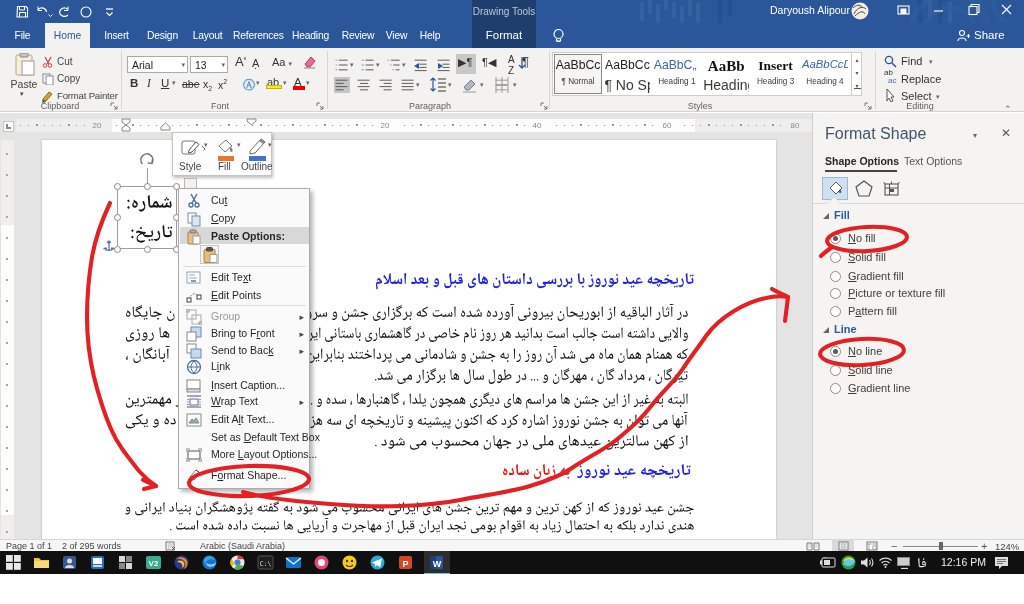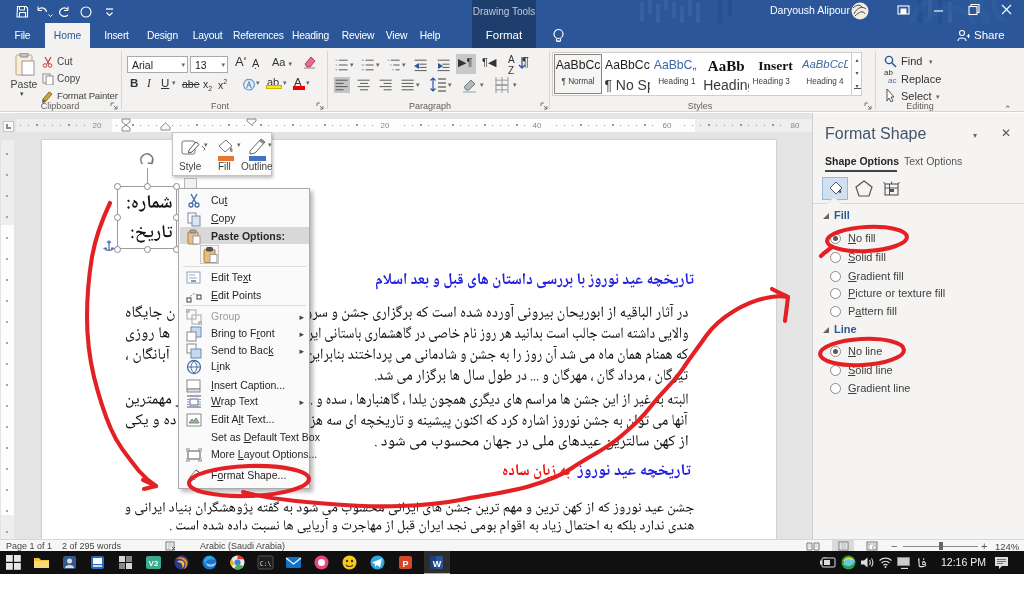--- a/index.html
+++ b/index.html
@@ -274,21 +274,21 @@
       <div class="abs" style="left:604.4px;top:10px;width:46px;text-align:center;font-size:12.2px;color:#222;font-weight:normal;font-style:normal;font-family:'Liberation Sans',sans-serif;white-space:nowrap;overflow:hidden">AaBbCc</div>
       <div class="abs" style="left:604.4px;top:29px;width:46px;text-align:center;font-size:14px;color:#3b3a39;white-space:nowrap;overflow:hidden">¶ No Spac...</div>
       <div class="abs" style="left:652.8px;top:6px;width:48px;height:40px;"></div>
       <div class="abs" style="left:653.8px;top:10px;width:46px;text-align:left;font-size:12.2px;color:#3b66a0;font-weight:normal;font-style:normal;font-family:'Liberation Sans',sans-serif;white-space:nowrap;overflow:hidden">AaBbC„</div>
       <div class="abs" style="left:653.8px;top:29px;width:46px;text-align:center;font-size:8.2px;color:#3b3a39;white-space:nowrap;overflow:hidden">Heading 1</div>
       <div class="abs" style="left:702.1999999999999px;top:6px;width:48px;height:40px;"></div>
       <div class="abs" style="left:703.1999999999999px;top:10px;width:46px;text-align:center;font-size:15px;color:#111;font-weight:bold;font-style:normal;font-family:'Liberation Serif',serif;white-space:nowrap;overflow:hidden">AaBb</div>
       <div class="abs" style="left:703.1999999999999px;top:29px;width:46px;text-align:center;font-size:14px;color:#3b3a39;white-space:nowrap;overflow:hidden">Heading 2</div>
       <div class="abs" style="left:751.5999999999999px;top:6px;width:48px;height:40px;"></div>
       <div class="abs" style="left:752.5999999999999px;top:10px;width:46px;text-align:center;font-size:13.5px;color:#111;font-weight:bold;font-style:normal;font-family:'Liberation Serif',serif;white-space:nowrap;overflow:hidden">Insert</div>
-      <div class="abs" style="left:752.5999999999999px;top:29px;width:46px;font-size:8.2px;color:#3b3a39;white-space:nowrap;overflow:hidden">Heading 3</div>
+      <div class="abs" style="left:752.5999999999999px;top:29px;width:46px;text-align:center;font-size:8.2px;color:#3b3a39;white-space:nowrap;overflow:hidden">Heading 3</div>
       <div class="abs" style="left:800.9999999999999px;top:6px;width:48px;height:40px;"></div>
       <div class="abs" style="left:801.9999999999999px;top:10px;width:46px;text-align:center;font-size:11.3px;color:#3b66a0;font-weight:normal;font-style:italic;font-family:'Liberation Sans',sans-serif;white-space:nowrap;overflow:hidden">AaBbCcD</div>
       <div class="abs" style="left:801.9999999999999px;top:29px;width:46px;text-align:center;font-size:8.2px;color:#3b3a39;white-space:nowrap;overflow:hidden">Heading 4</div>
       <div class="abs" style="left:851px;top:5px;width:11px;height:42px;border-left:1px solid #d0cecc"></div>
       <div class="abs" style="left:852px;top:6px;width:10px;height:12px;font-size:6px;color:#555;text-align:center;line-height:12px;position:absolute">▴</div>
       <div class="abs" style="left:852px;top:19px;width:10px;height:12px;font-size:6px;color:#555;text-align:center;line-height:12px;position:absolute">▾</div>
       <div class="abs" style="left:852px;top:32px;width:10px;height:12px;font-size:6px;color:#555;text-align:center;line-height:12px;position:absolute">▾<div style="position:absolute;left:2px;top:8px;width:7px;height:1px;background:#555"></div></div>
       <div class="glbl" style="left:660px;width:80px">Styles</div>
       <svg class="launch" style="left:864px" viewBox="0 0 8 8" xmlns="http://www.w3.org/2000/svg">
         <path d="M1 1h3M1 1v3M4 4l3 3M7 4v3h-3" stroke="#777" fill="none"></path>

